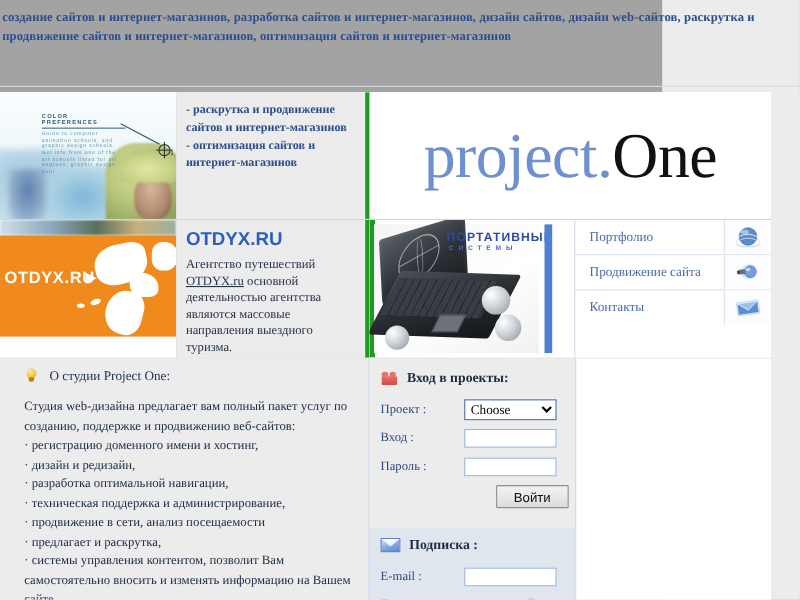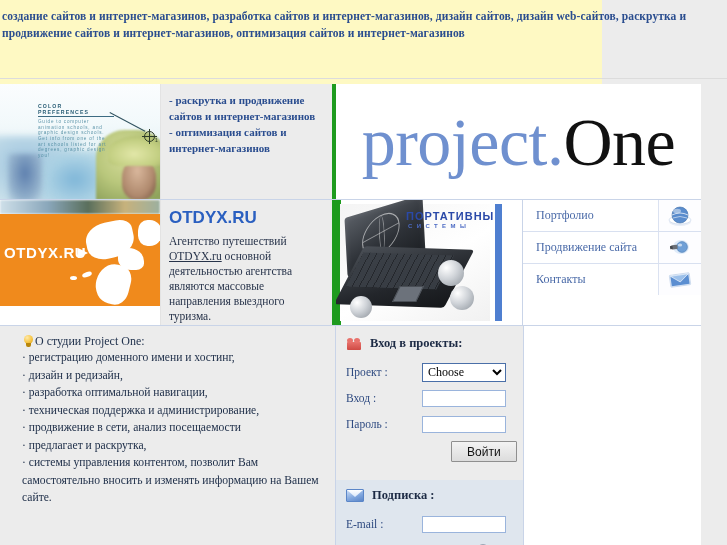--- a/index.html
+++ b/index.html
@@ -9,21 +9,21 @@
     width: 727px;
     height: 545px;
     overflow: hidden;
     font-family: "Liberation Serif", serif;
   }
 
   #page {
     position: relative;
     width: 602px;
     height: 545px;
-    background: #fef9c3;
+    background: #a3a3a3;
   }
 
   
   .topkeywords {
     position: absolute;
     left: 0; top: 8px;
     width: 727px;
     padding: 0 2px;
     box-sizing: border-box;
     font-family: "Liberation Serif", serif;
@@ -151,21 +151,21 @@
 
   .logo-cell {
     flex: 1;
     display: flex;
     align-items: center;
     justify-content: center;
     background: #fff;
   }
   .logo-text {
     font-family: "Liberation Serif", serif;
-    font-size: 68px;
+    font-size: 58px;
     line-height: 52px;
     letter-spacing: -0.5px;
     white-space: nowrap;
   }
   .logo-a { color: #6f90cf; }
   .logo-b { color: #111111; }
 
   
   .second-row {
     display: flex;
@@ -351,21 +351,22 @@
     padding: 8px 10px 0 22px;
     background: #ececec;
     border-right: 1px solid #c9d4e8;
   }
   .content-heading {
     font-family: "Liberation Serif", serif;
     font-size: 12px;
     color: #22334e;
     display: flex;
     align-items: center;
-    gap: 0;
+    gap: 10px;
+    margin-bottom: 12px;
   }
   .bulb-icon { display:inline-block; width:13px; height:14px; position:relative; }
   .bulb-icon .b-glass{
     position:absolute; left:2px; top:0; width:9px; height:9px; border-radius:50%;
     background: radial-gradient(circle at 35% 30%, #ffe9a8 0%, #f6c544 55%, #d79a14 100%);
   }
   .bulb-icon .b-base{
     position:absolute; left:4px; top:8px; width:5px; height:4px;
     background:#b8860b; border-radius:0 0 2px 2px;
   }
@@ -609,20 +610,21 @@
 
       <div class="content-col">
         <div class="content-heading">
           <span class="bulb-icon">
             <span class="b-glass"></span>
               <span class="b-base"></span>
           </span>
           <span>О студии Project One:</span>
         </div>
         <div class="content-body">
+          <p>Студия web-дизайна предлагает вам полный пакет услуг по созданию, поддержке и продвижению веб-сайтов:</p>
           <p>· регистрацию доменного имени и хостинг,</p>
           <p>· дизайн и редизайн,</p>
           <p>· разработка оптимальной навигации,</p>
           <p>· техническая поддержка и администрирование,</p>
           <p>· продвижение в сети, анализ посещаемости</p>
           <p>· предлагает и раскрутка,</p>
           <p>· системы управления контентом, позволит Вам самостоятельно вносить и изменять информацию на Вашем сайте.</p>
 
         </div>
       </div>

